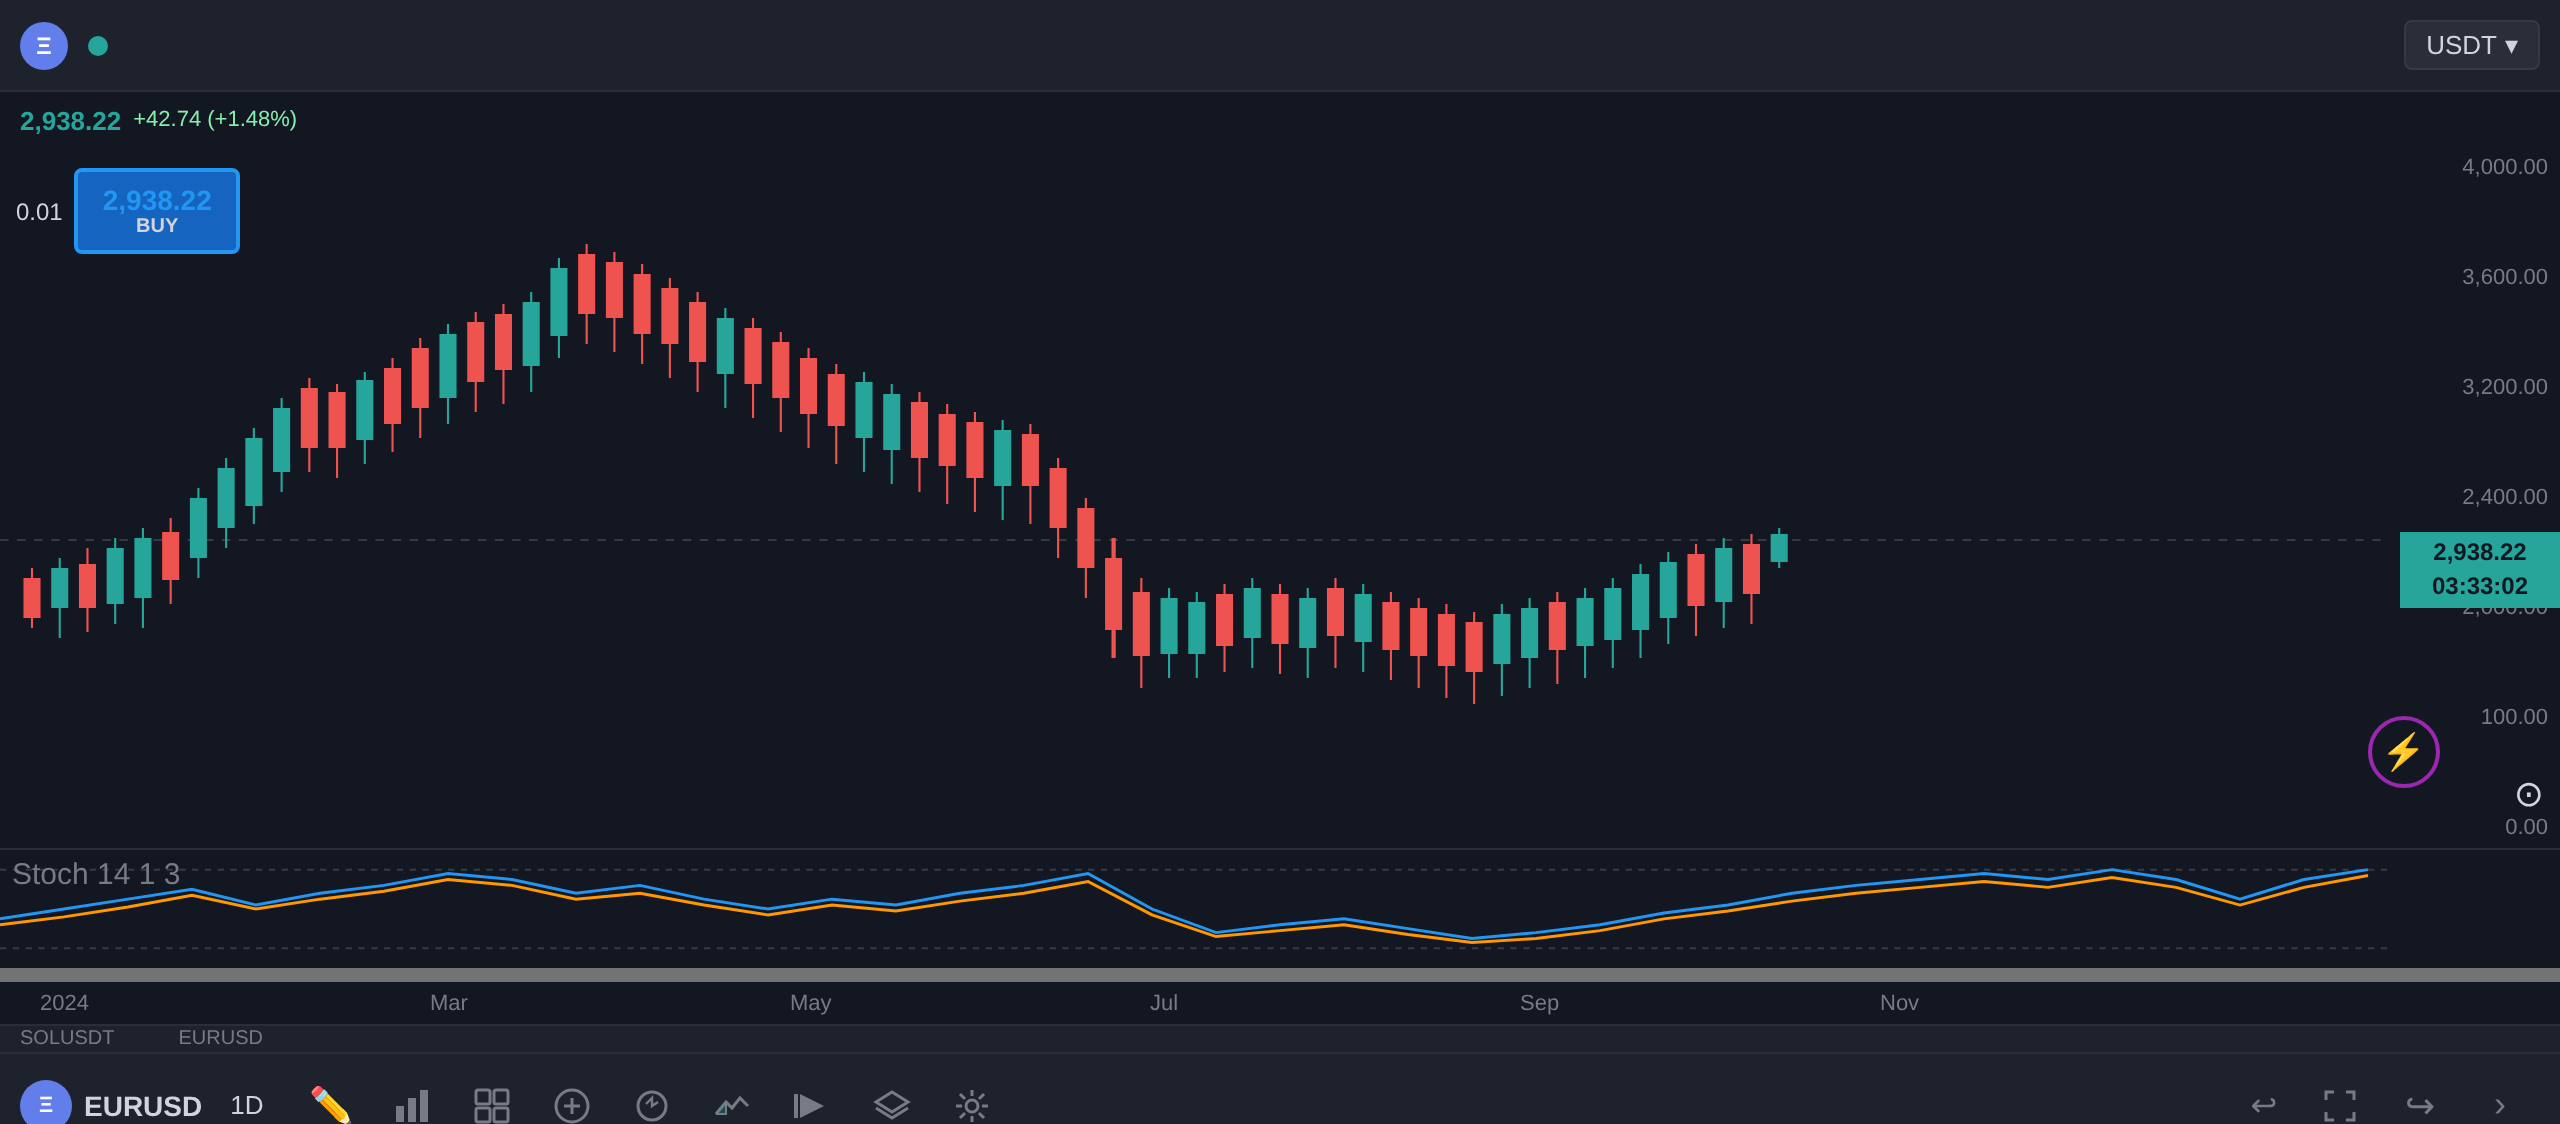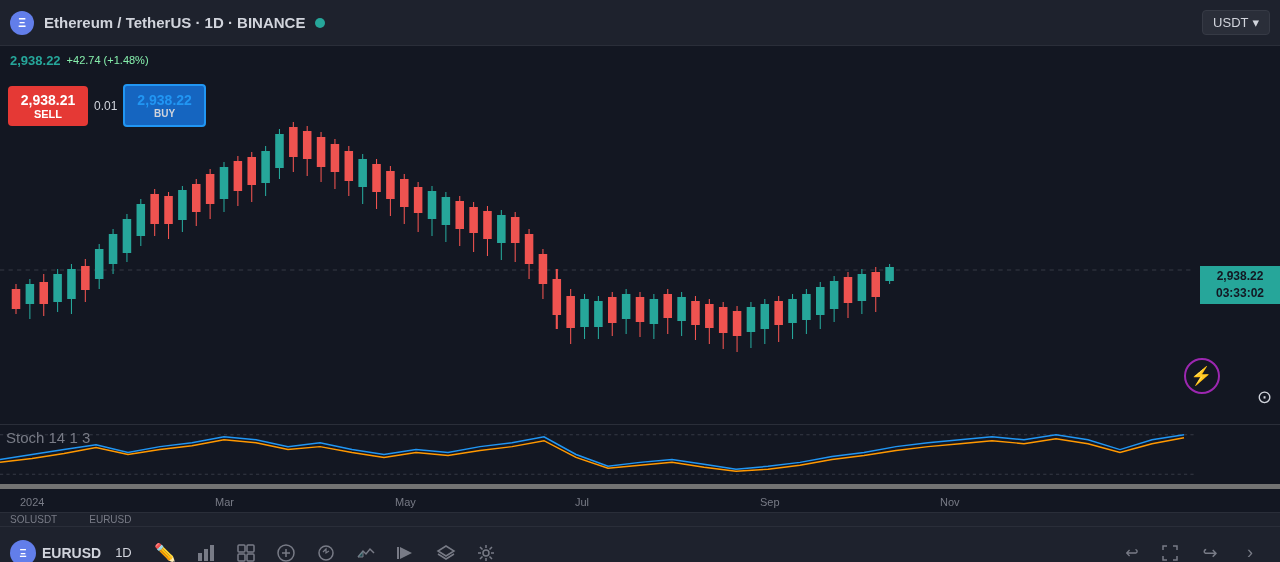--- a/index.html
+++ b/index.html
@@ -201,21 +201,21 @@
 
     
     .x-axis {
       display: flex;
       align-items: center;
       height: 28px;
       padding: 0 0 0 10px;
       background: #131722;
       color: #787b86;
       font-size: 11px;
-      border-top: 5px solid #737373;
+      border-top: 7px solid #737373;
       position: relative;
     }
     .x-label {
       position: absolute;
       bottom: 4px;
     }
 
     
     .toolbar {
       display: flex;
@@ -305,21 +305,20 @@
       width: 100%; height: 100%;
     }
   </style>
 </head>
 <body>
 
 <div class="header">
   <div class="header-logo">
     <span>Ξ</span>
   </div>
-  <span class="header-title">Ethereum / TetherUS · 1D · BINANCE</span>
   <div class="header-dot"></div>
   <div class="header-spacer"></div>
   <div class="header-currency">
     <span>USDT</span>
     <span>▾</span>
   </div>
 </div>
 
 <div class="price-bar">
   <span class="price-current">2,938.22</span>
@@ -481,40 +480,45 @@
     <line x1="808" y1="195" x2="808" y2="240" stroke="#26a69a" stroke-width="1"></line>
     <rect x="804" y="200" width="8" height="27" fill="#26a69a"></rect>
     <line x1="821" y1="193" x2="821" y2="238" stroke="#ef5350" stroke-width="1"></line>
     <rect x="817" y="198" width="8" height="25" fill="#ef5350"></rect>
 
     <line x1="834" y1="190" x2="834" y2="210" stroke="#26a69a" stroke-width="1"></line>
     <rect x="830" y="193" width="8" height="14" fill="#26a69a"></rect>
   </svg>
 
   <div class="buy-sell-overlay">
-    <button class="sell-btn">
-      <div class="sell-price">2,938.21</div>
-      <div class="sell-label">SELL</div>
-    </button>
     <span class="spread-value">0.01</span>
     <button class="buy-btn">
       <div class="buy-price">2,938.22</div>
       <div class="buy-label">BUY</div>
     </button>
   </div>
 
   <div class="current-price-label">
     <div>2,938.22</div>
     <div>03:33:02</div>
   </div>
 
   <div class="lightning-btn">⚡</div>
 
   <div class="screenshot-btn">⊙</div>
 
+  <div class="y-axis">
+    <span>4,000.00</span>
+    <span>3,600.00</span>
+    <span>3,200.00</span>
+    <span>2,400.00</span>
+    <span>2,000.00</span>
+    <span>100.00</span>
+    <span>0.00</span>
+  </div>
 </div>
 
 <div class="stoch-area">
   <span class="stoch-label">Stoch 14 1 3</span>
   <svg class="stoch-svg" viewBox="0 0 1200 60" preserveAspectRatio="none">
     <rect width="1200" height="60" fill="#131722"></rect>
 
     <line x1="0" y1="10" x2="1120" y2="10" stroke="#363a45" stroke-width="1" stroke-dasharray="3,3"></line>
 
     <line x1="0" y1="50" x2="1120" y2="50" stroke="#363a45" stroke-width="1" stroke-dasharray="3,3"></line>

